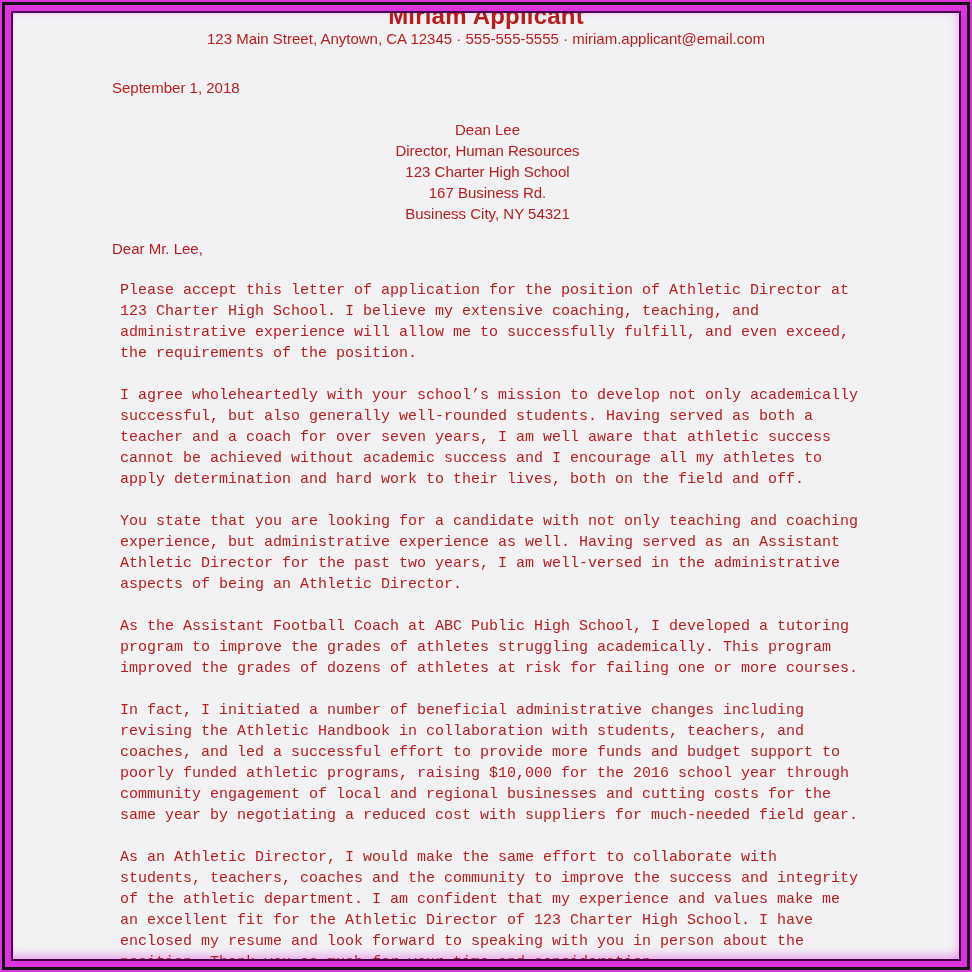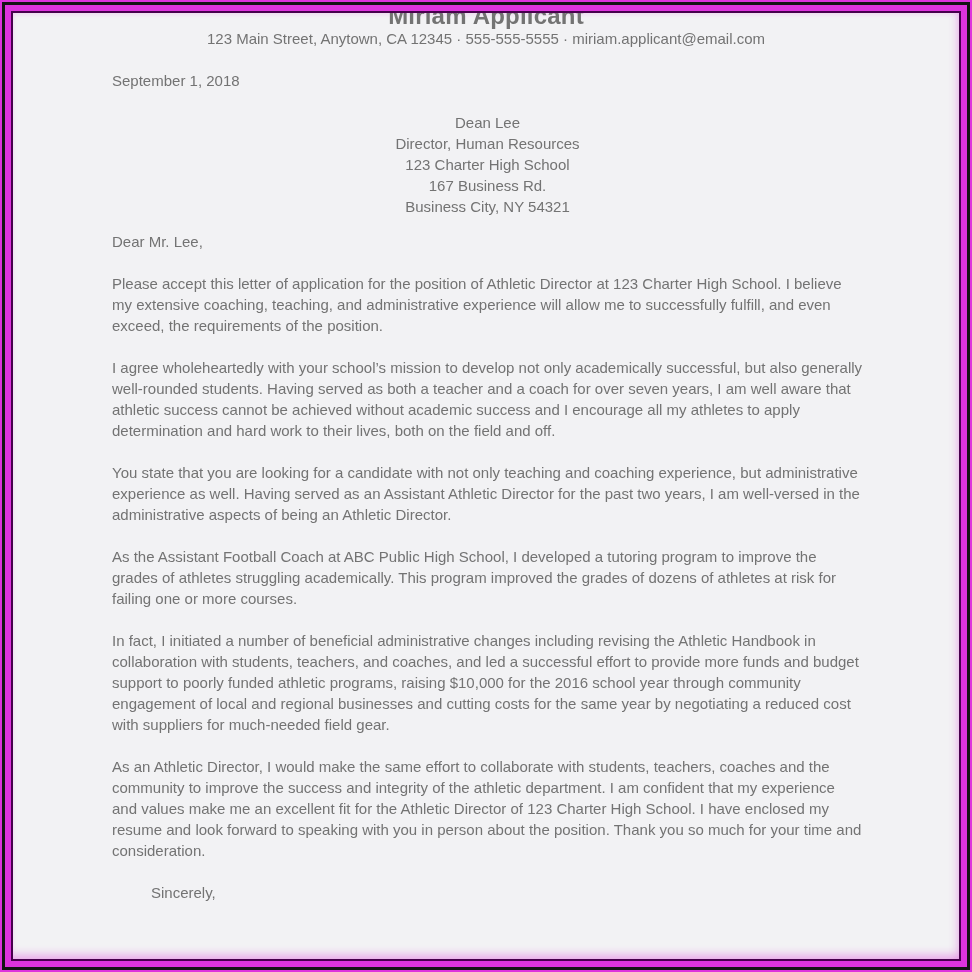--- a/index.html
+++ b/index.html
@@ -31,21 +31,21 @@
     height: 100%;
     border: 2px solid #47004d;     
     background: #f2f2f4;
     overflow: hidden;
     position: relative;
   }
   .page {
     position: absolute;
     inset: 0;
     overflow: hidden;
-    color: #737373;
+    color: #b91c1c;
     
     box-shadow: inset 0 -9px 10px -5px rgba(221, 80, 221, 0.45),
                 inset -7px 0 9px -5px rgba(221, 80, 221, 0.30),
                 inset 0 4px 6px -4px rgba(221, 80, 221, 0.18);
   }
   .letter-header {
     text-align: center;
   }
   .header-name {
     margin: -10px 0 0 0;
@@ -58,25 +58,25 @@
     margin: 1px 0 0 0;
     font-size: 15px;
     line-height: 17px;
   }
   .letter-body {
     padding: 0 96px 0 99px;
     font-size: 15px;
     line-height: 21px;
   }
   .block { margin: 0; }
-  .date-line { margin-top: 23px; }
+  .date-line { margin-top: 30px; }
   .recipient-block { margin-top: 21px; }
   .recipient-block div { margin: 0; text-align: center; }
   .salutation { margin-top: 14px; }
-  .para { margin: 21px 0 0 0; }
+  .para { margin: 21px 0 0 8px; font-family: Liberation Mono, monospace; }
   .closing { margin-top: 21px; margin-left: 39px; }
 </style>
 </head>
 <body>
 
 <div class="frame-outer">
   <div class="frame-black">
     <div class="frame-inner">
       <div class="page">
 

